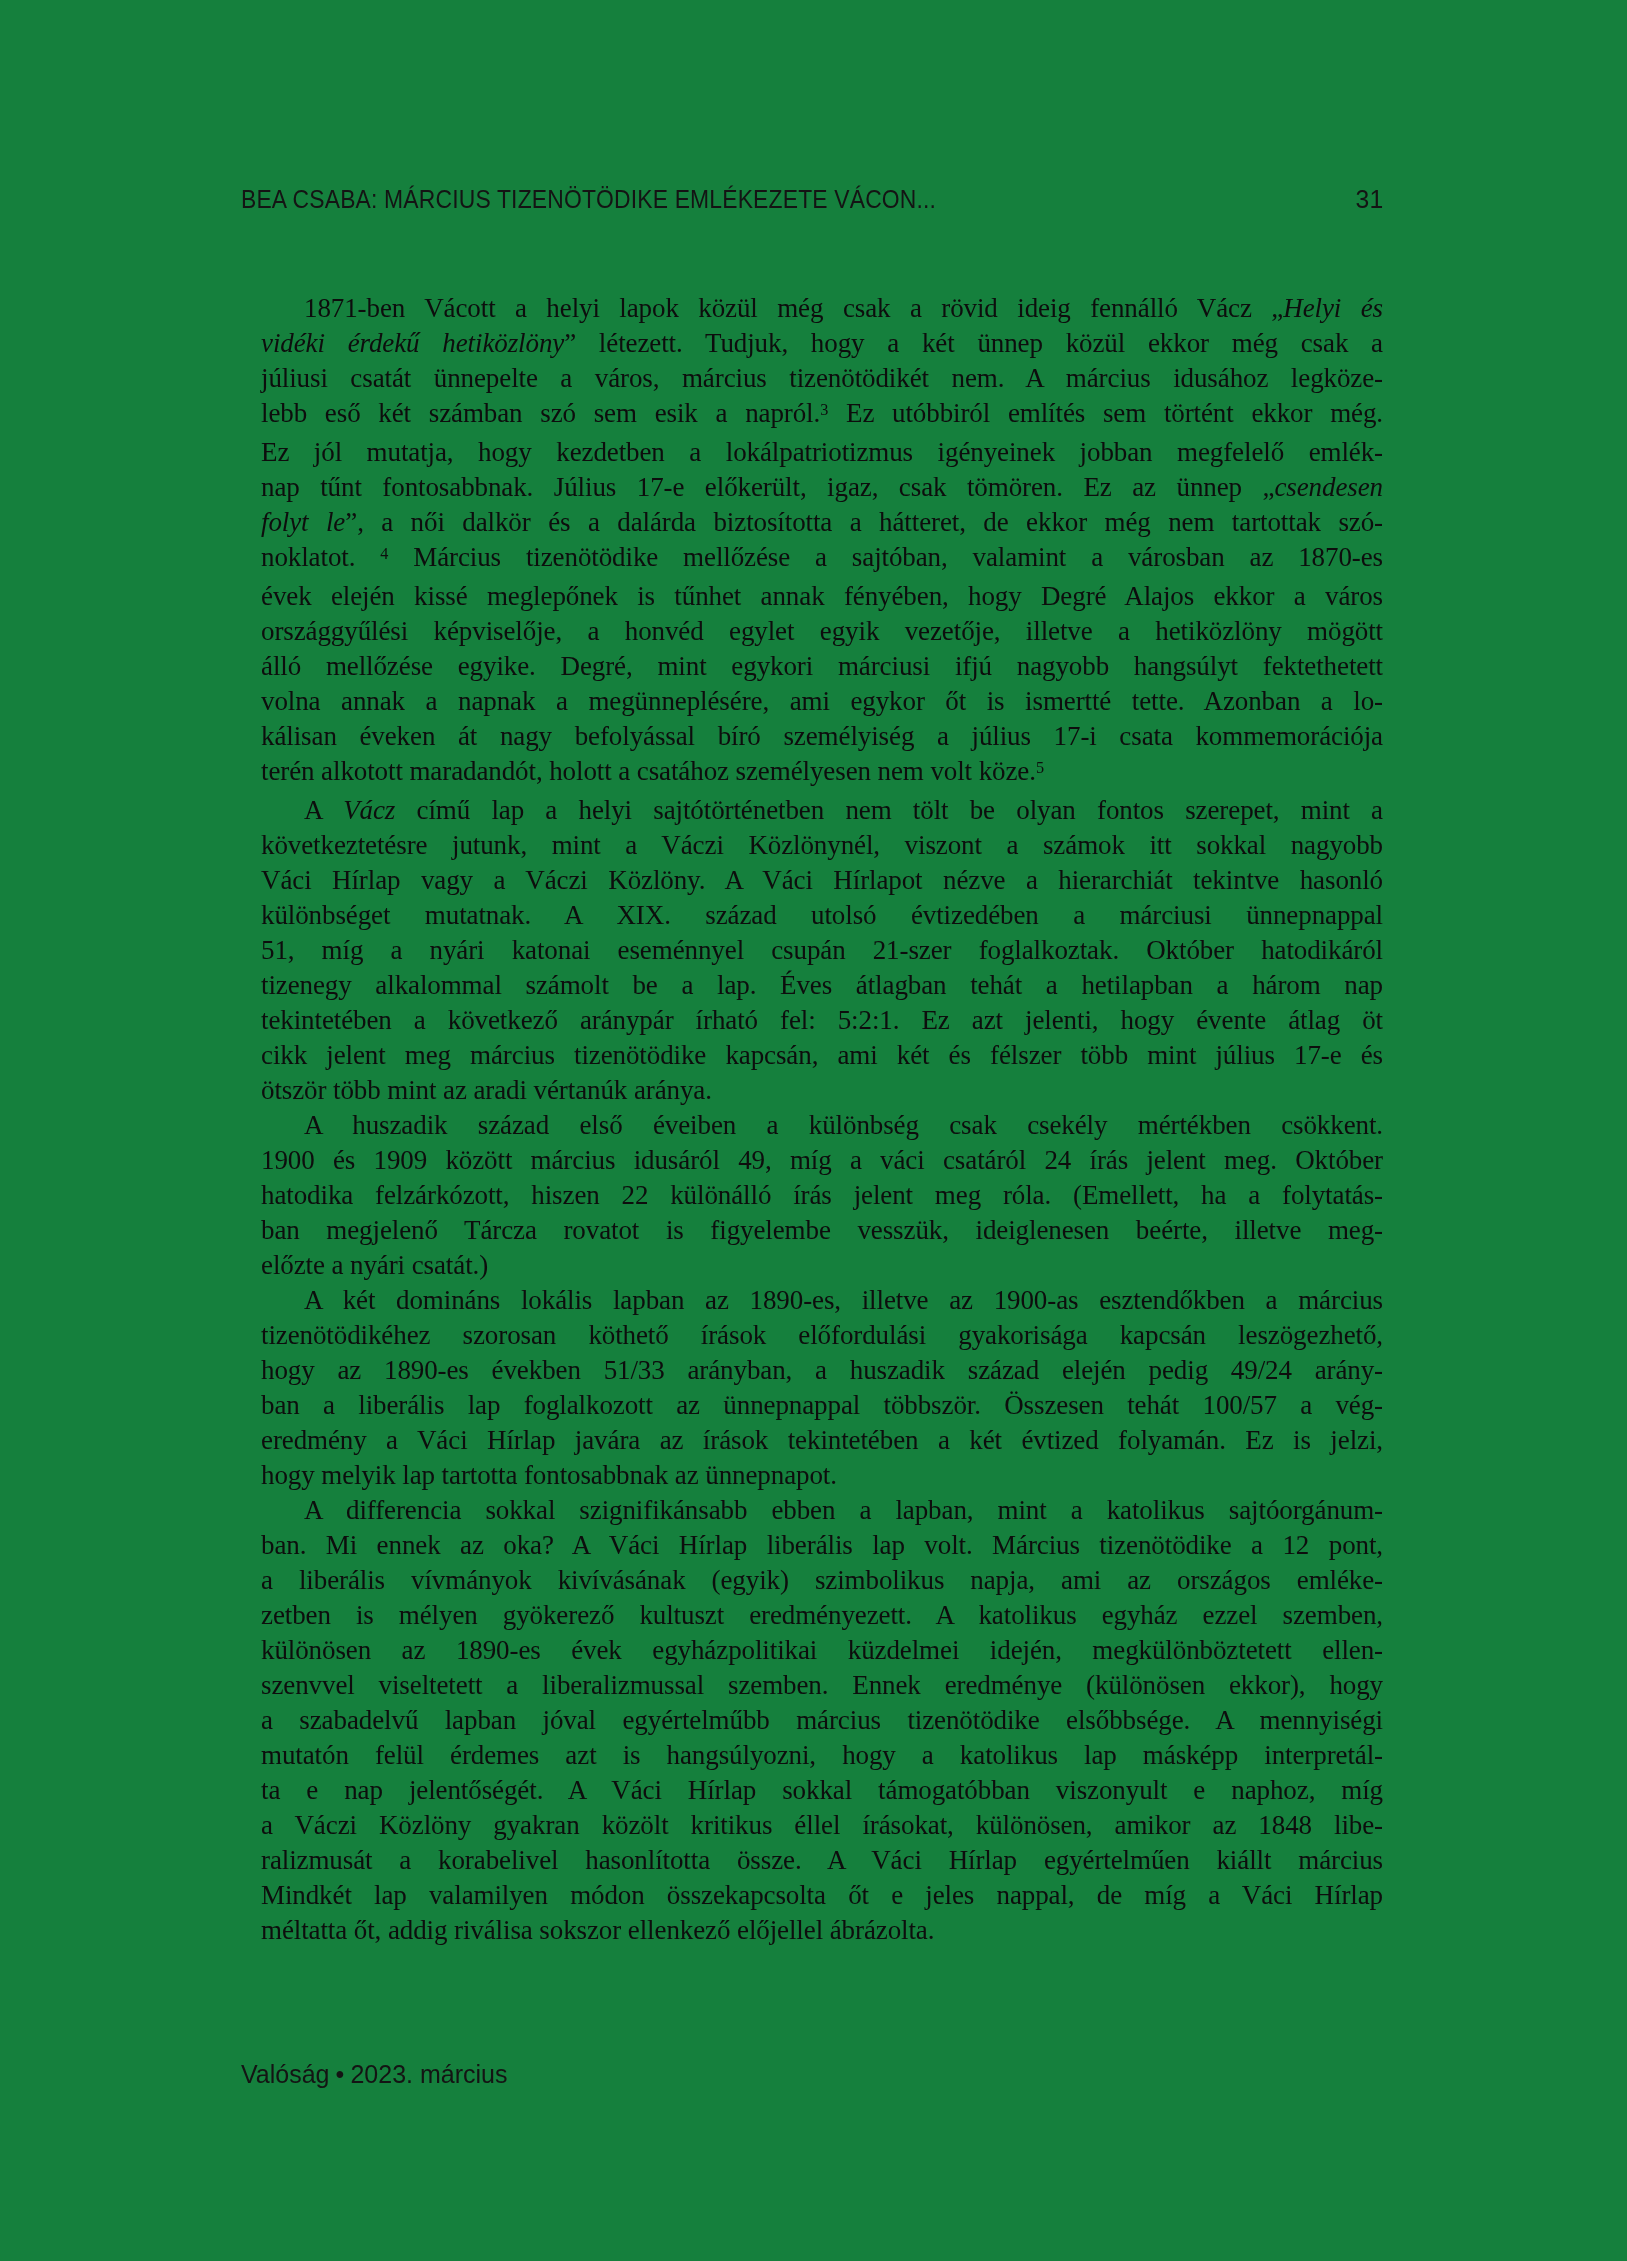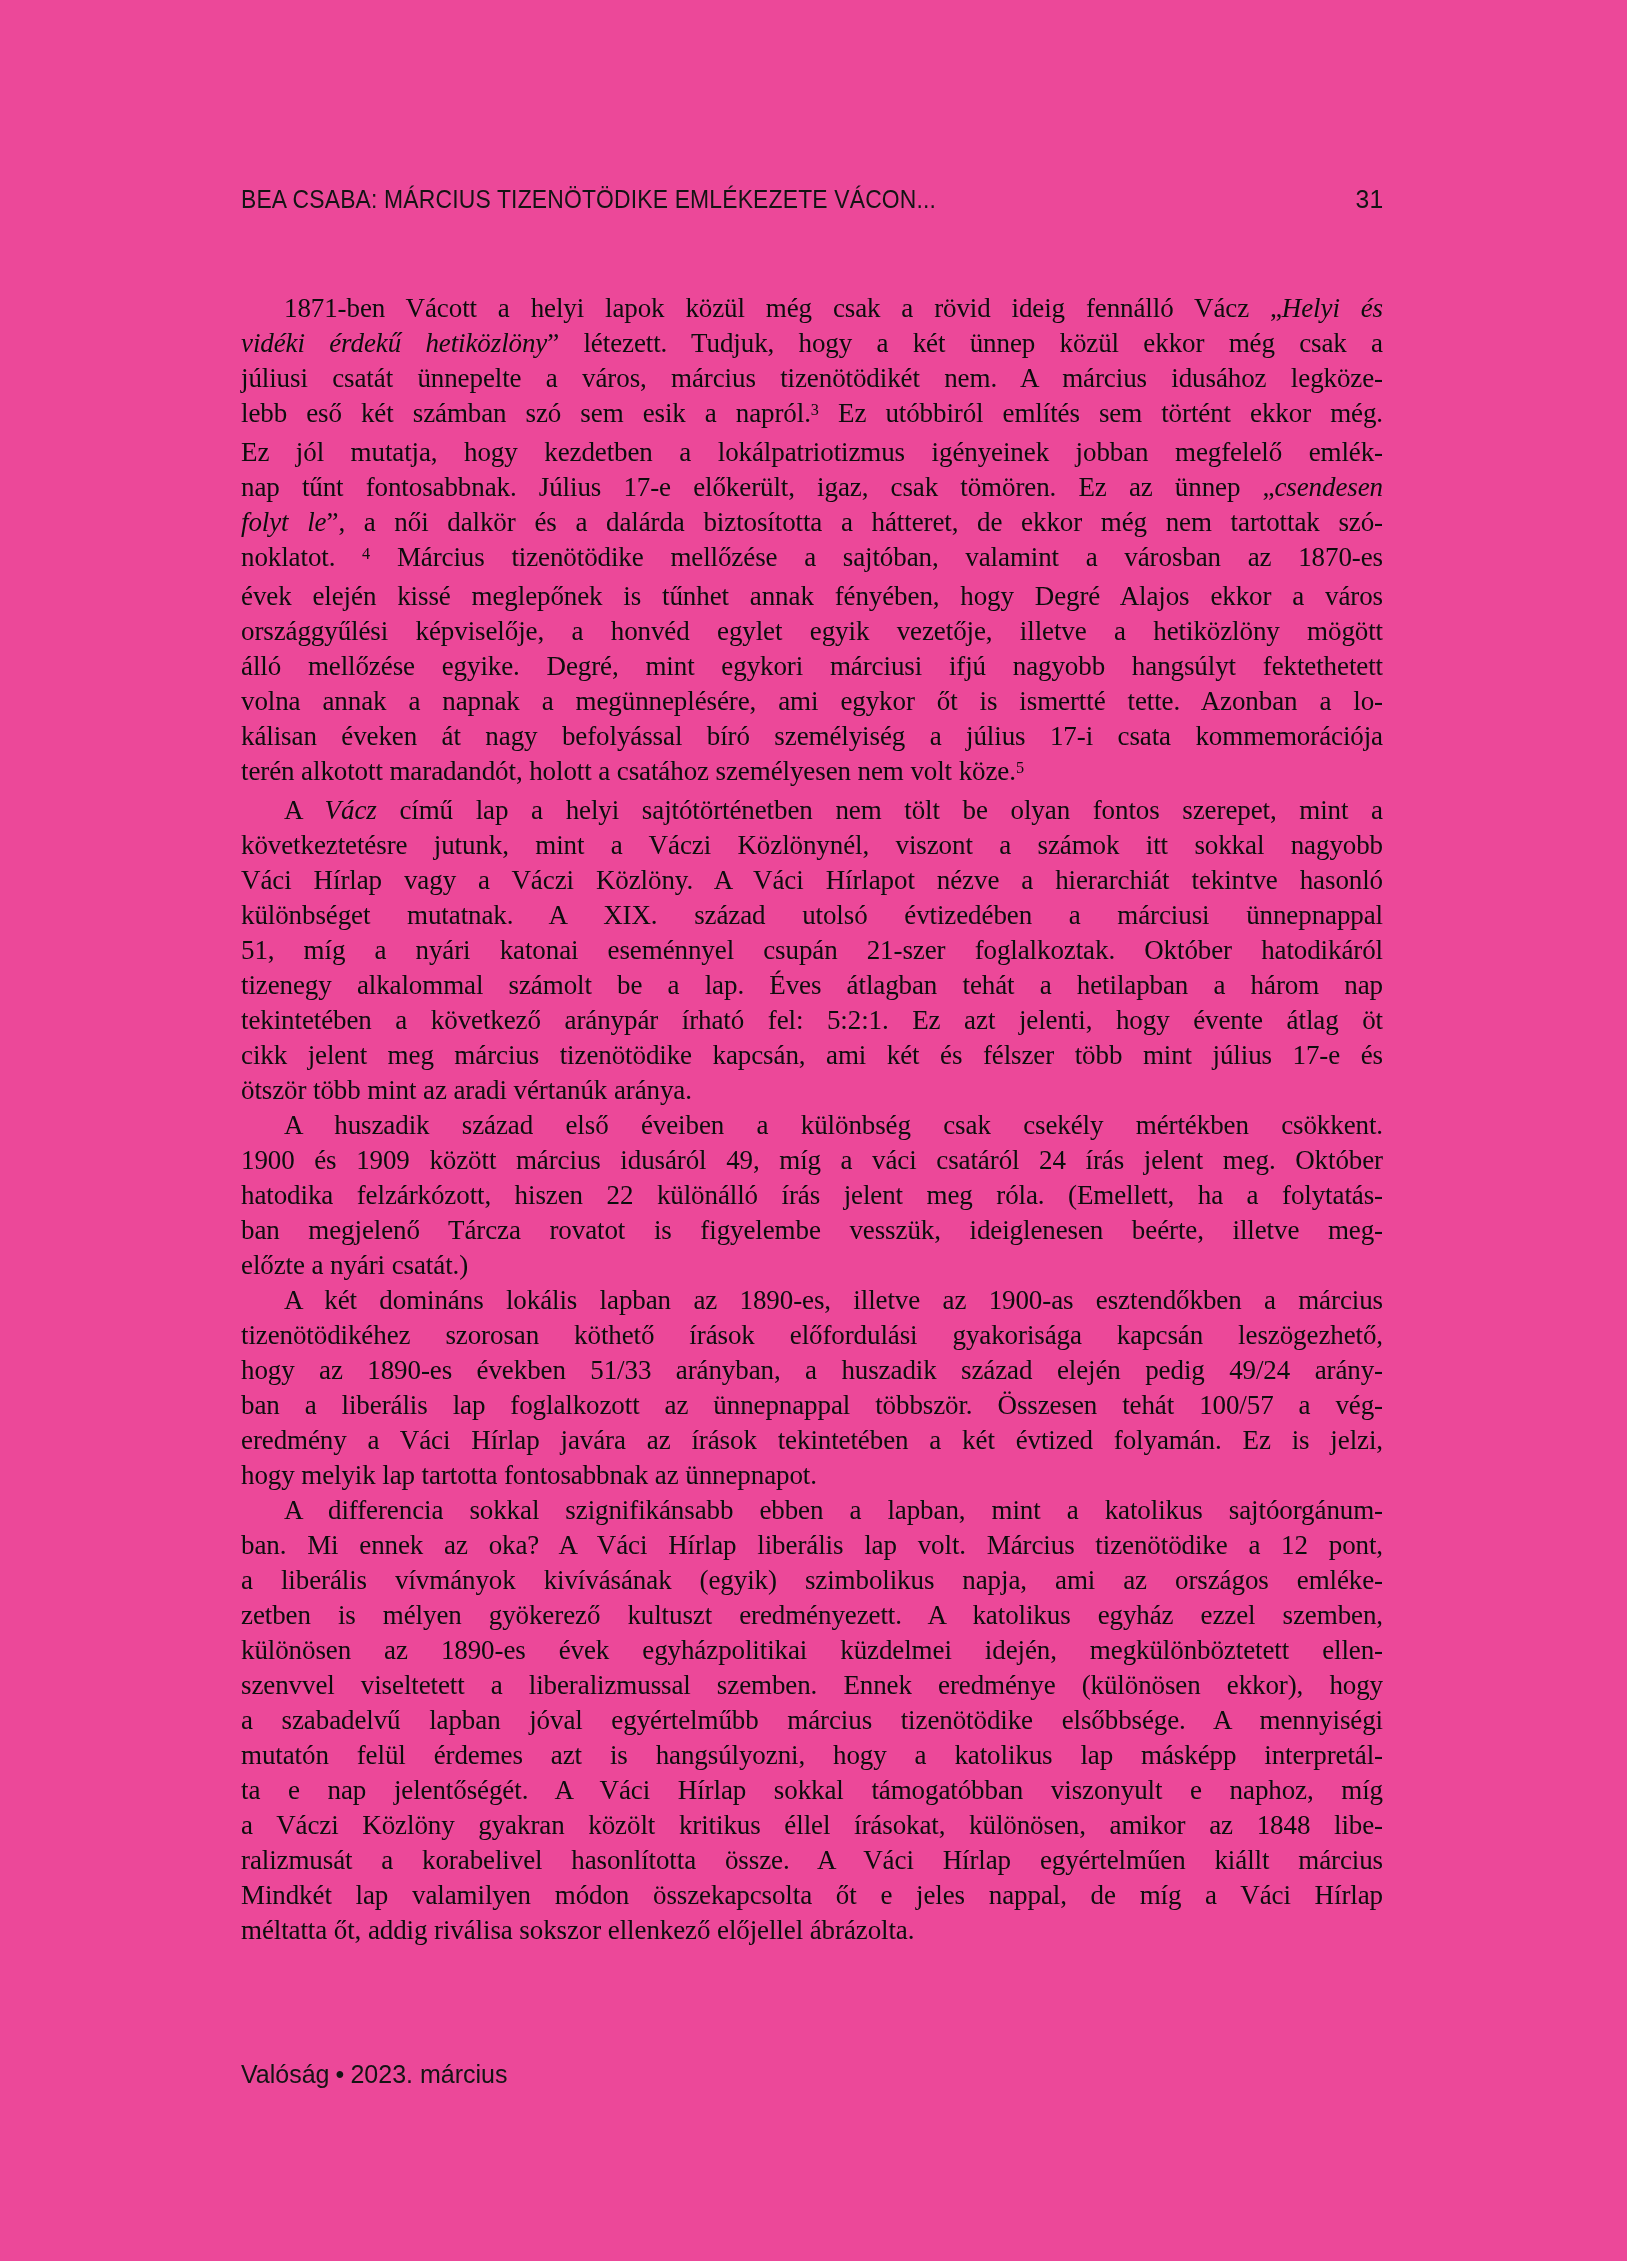--- a/index.html
+++ b/index.html
@@ -4,21 +4,21 @@
 <style>
   html, body {
     margin: 0;
     padding: 0;
     background: #ffffff;
   }
   .page {
     position: relative;
     width: 1628px;
     height: 2261px;
-    background: #ec4899;
+    background: #15803d;
     color: #111111;
     overflow: hidden;
   }
   
   .running-header {
     position: absolute;
     left: 241px;
     top: 184px;
     width: 1142px;
     height: 32px;
@@ -50,20 +50,21 @@
     font-family: "Liberation Serif", "DejaVu Serif", serif;
     font-size: 27px;
     line-height: 35px;
     letter-spacing: -0.1px;
     color: #0d0d0d;
   }
   .line {
     text-align: justify;
     text-align-last: justify;
     white-space: normal;
+    margin-left: 20px;
   }
   .line.para-end {
     text-align-last: left;
   }
   .line.indent {
     text-indent: 43px;
   }
   .it {
     font-style: italic;
   }

